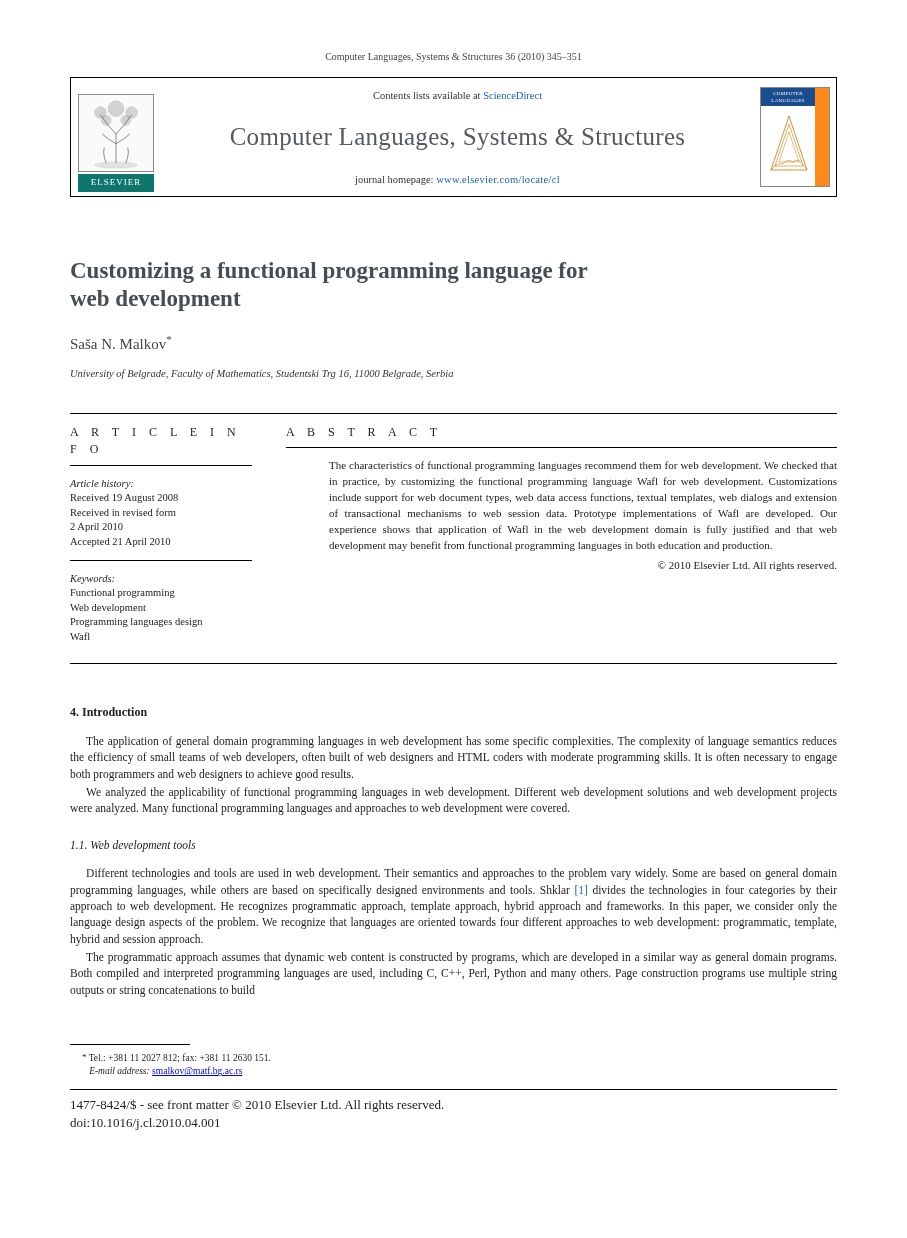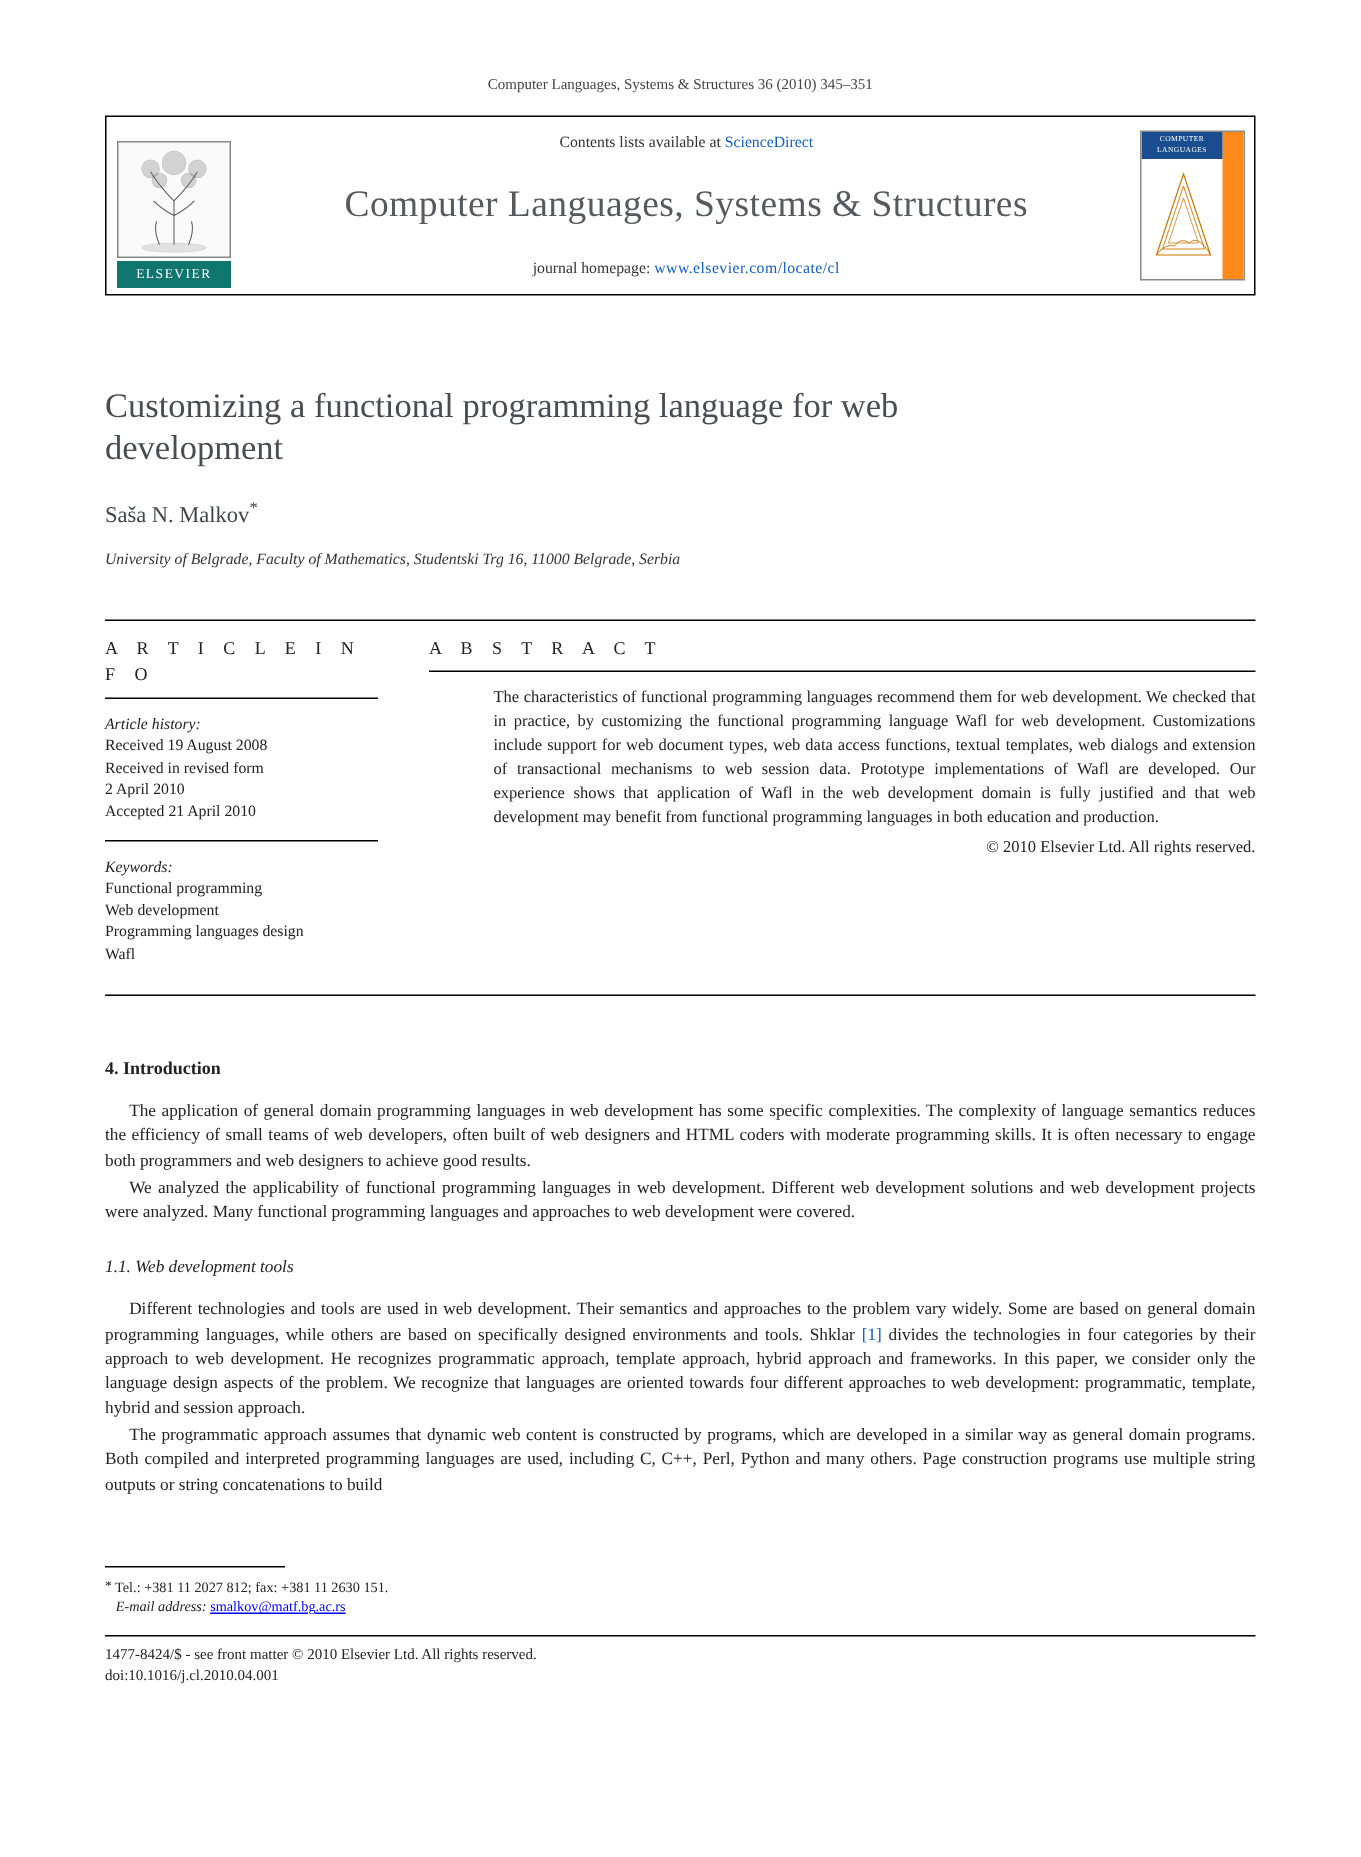--- a/index.html
+++ b/index.html
@@ -14,21 +14,21 @@
   .contents-line { font-size: 10.5px; color: #333; }
   .contents-line a { color: #1560bd; text-decoration: none; }
   .journal-name { font-size: 25px; font-weight: 300; color: #555A5F; font-family: Georgia, serif; letter-spacing: 0.3px; }
   .homepage-line { font-size: 10.5px; color: #333; }
   .homepage-line a { color: #1560bd; text-decoration: none; letter-spacing: 0.3px; }
   .cover-box { width: 82px; padding: 4px; display: flex; align-items: center; justify-content: center; }
   .cover-thumb { width: 70px; height: 100px; border: 1px solid #888; background: #fff; position: relative; overflow: hidden; }
   .cover-thumb .orange-strip { position: absolute; top: 0; right: 0; width: 14px; height: 100%; background: #ff8a1a; }
   .cover-thumb .bluebar { position: absolute; top: 0; left: 0; right: 14px; height: 18px; background: #1a4d8f; font-size: 5px; color: #fff; text-align: center; padding-top: 2px; letter-spacing: 0.3px; }
   .cover-thumb .tri { position: absolute; top: 26px; left: 6px; width: 44px; height: 60px; }
-  .paper-title { font-size: 23px; font-weight: 400; color: #464d53; line-height: 1.25; margin-bottom: 18px; max-width: 560px; }
+  .paper-title { font-size: 23px; font-weight: 700; color: #464d53; line-height: 1.25; margin-bottom: 18px; max-width: 560px; }
   .authors { font-size: 15px; color: #3f454a; margin-bottom: 10px; }
   .authors a { color: inherit; text-decoration: none; }
   .authors .star { font-size: 11px; vertical-align: super; }
   .affiliation { font-style: italic; font-size: 10.5px; color: #333; margin-bottom: 32px; }
   .info-row { display: flex; gap: 34px; border-top: 1px solid #000; border-bottom: 1px solid #000; padding: 0; margin-bottom: 40px; }
   .info-left { width: 182px; border-right: 0; padding: 10px 0 18px 0; }
   .info-right { flex: 1; padding: 10px 0 18px 0; }
   .info-heading { font-size: 12px; letter-spacing: 5px; color: #222; margin-bottom: 6px; }
   .thin-rule { border: none; border-top: 1px solid #000; margin: 4px 0 10px 0; }
   .history-label { font-style: italic; font-size: 10.5px; }
@@ -37,25 +37,25 @@
   .keywords-lines { font-size: 10.5px; line-height: 1.4; }
   .info-left hr.mid { border: none; border-top: 1px solid #000; margin: 10px 0; }
   .abstract-text { font-size: 11px; line-height: 1.45; text-align: justify; margin-left: 43px; }
   .copyright-line { text-align: right; font-size: 11px; margin-top: 4px; }
   h2.section { font-size: 12px; font-weight: bold; margin: 24px 0 12px 0; }
   h3.subsection { font-size: 11.5px; font-style: italic; font-weight: normal; margin: 20px 0 12px 0; }
   .body p { font-size: 11.5px; text-align: justify; text-indent: 1.4em; margin-bottom: 2px; line-height: 1.42; }
   .body p:first-of-type { }
   a.ref { color: #1560bd; text-decoration: none; }
   .foot-sep { border: none; border-top: 1px solid #000; width: 120px; margin: 46px 0 6px 0; }
-  .footnote { font-size: 9.5px; line-height: 1.4; }
+  .footnote { font-size: 9.5px; line-height: 1.4; margin-left: 12px; }
   .footnote .star { font-size: 9px; vertical-align: 1px; }
   .footnote-em { font-style: italic; }
   .foot-sep-full { border: none; border-top: 1px solid #000; margin: 10px 0 6px 0; }
-  .bottom-block { font-size: 10px; line-height: 1.4; }
+  .bottom-block { font-size: 13px; line-height: 1.4; }
 </style>
 </head>
 <body>
 
 <div class="header-citation">Computer Languages, Systems &amp; Structures 36 (2010) 345–351</div>
 
 <div class="masthead">
   <div class="logo-box">
     <div class="logo-tree">
       <svg viewBox="0 0 76 78">

